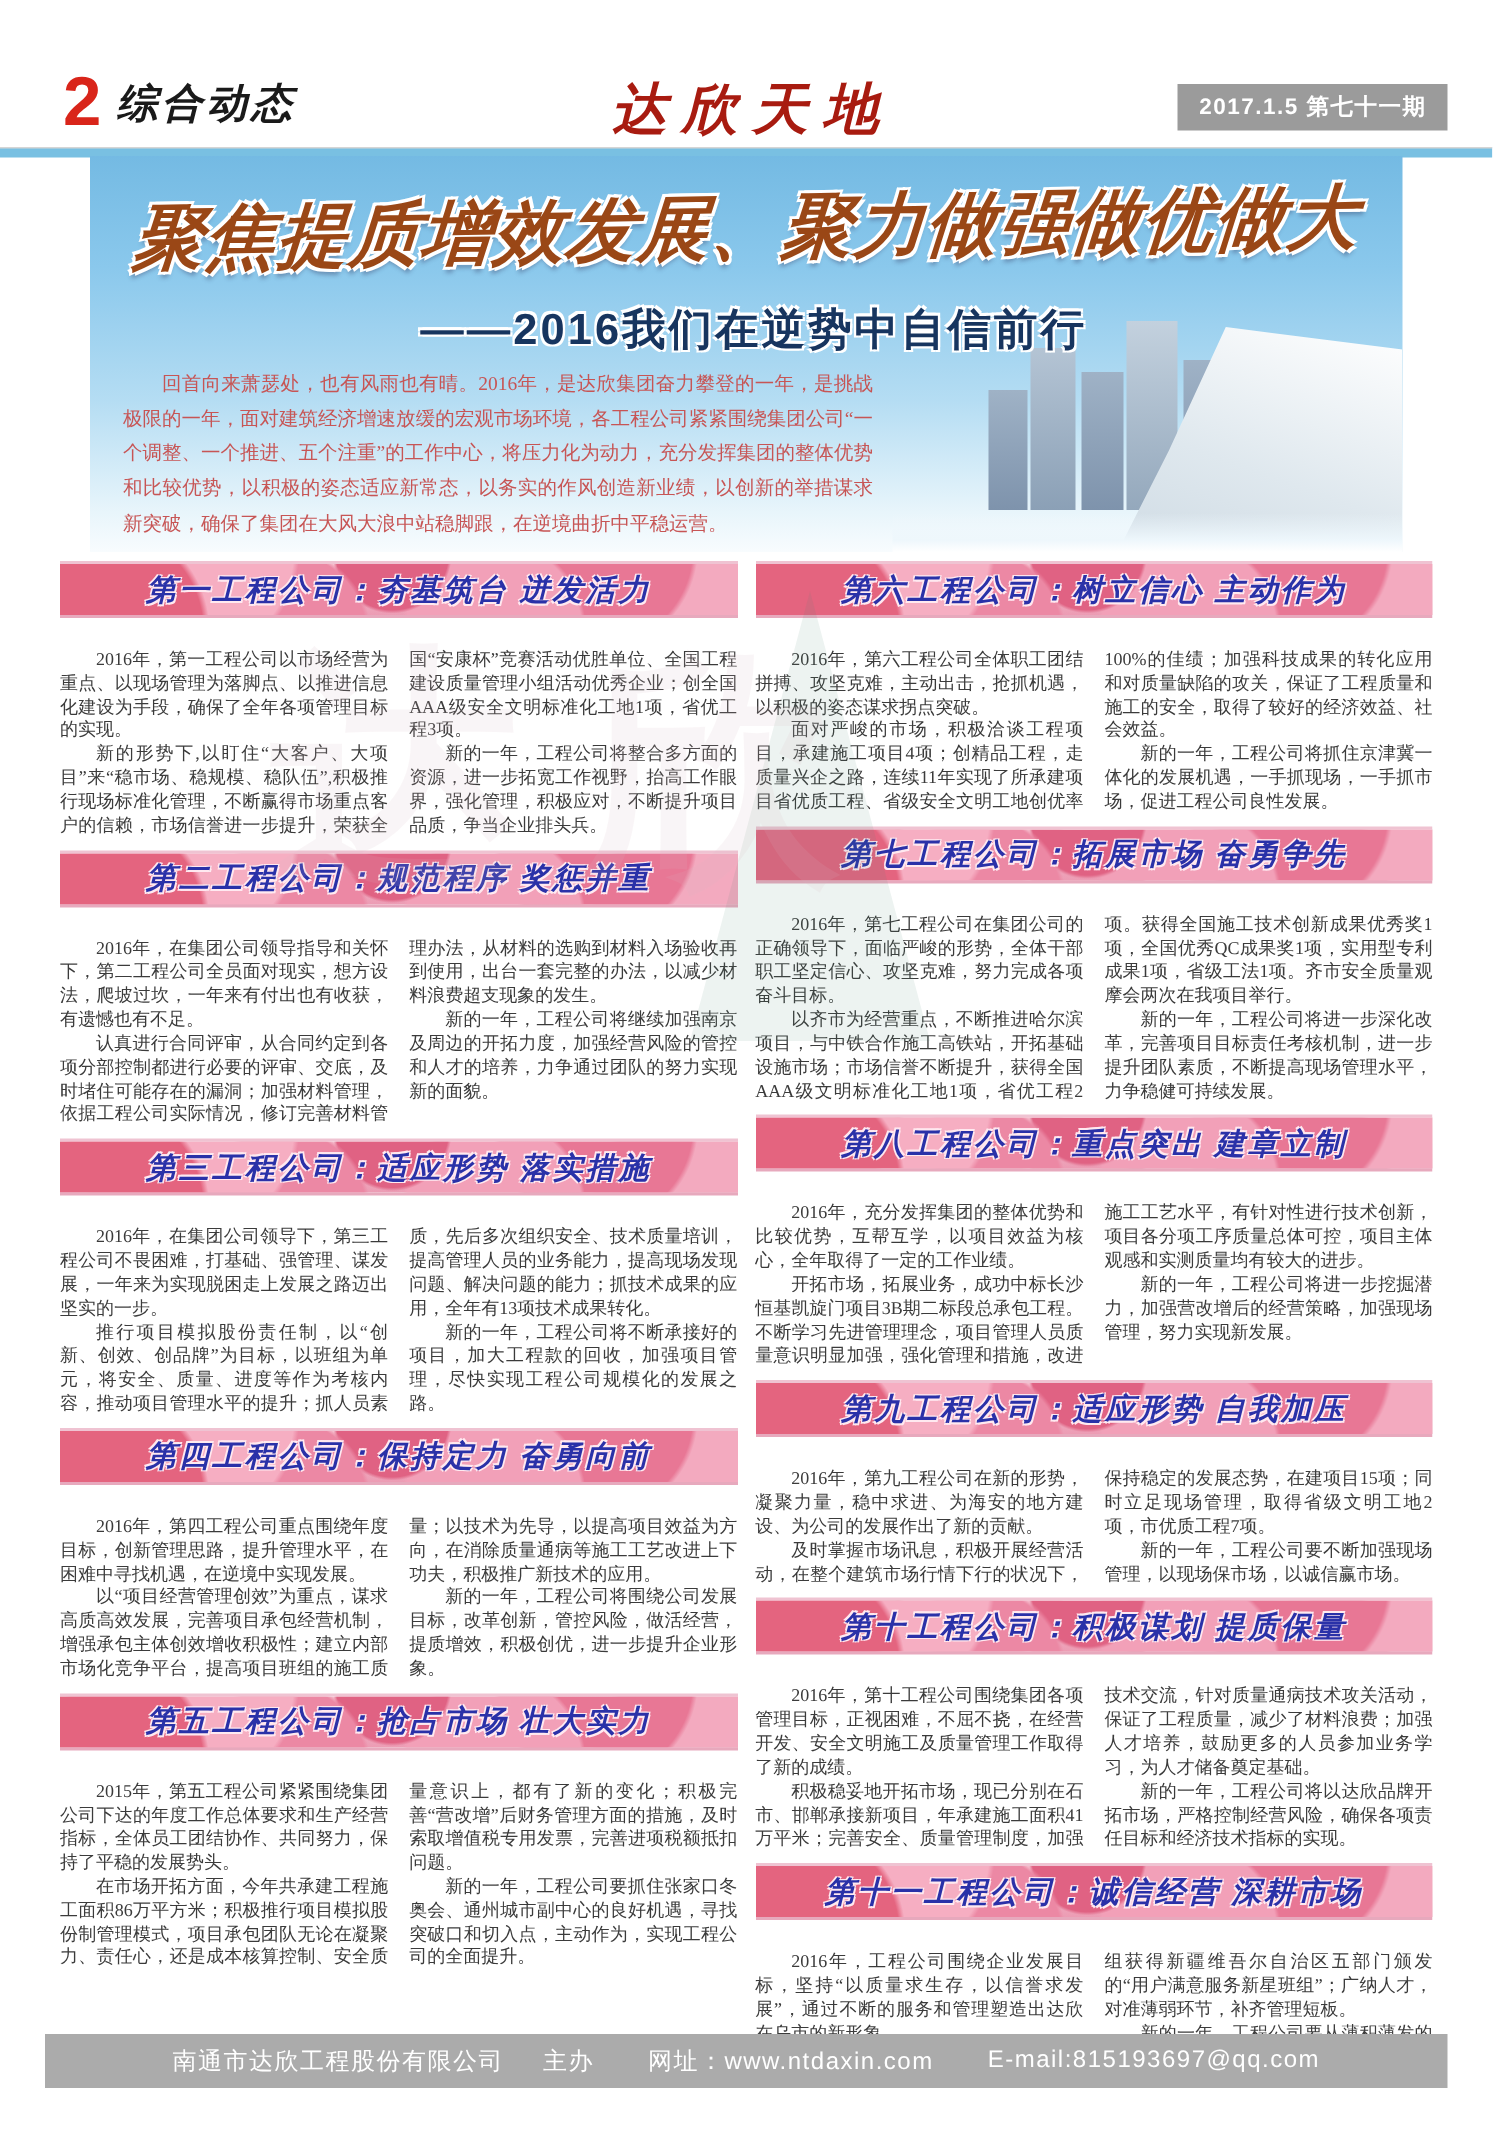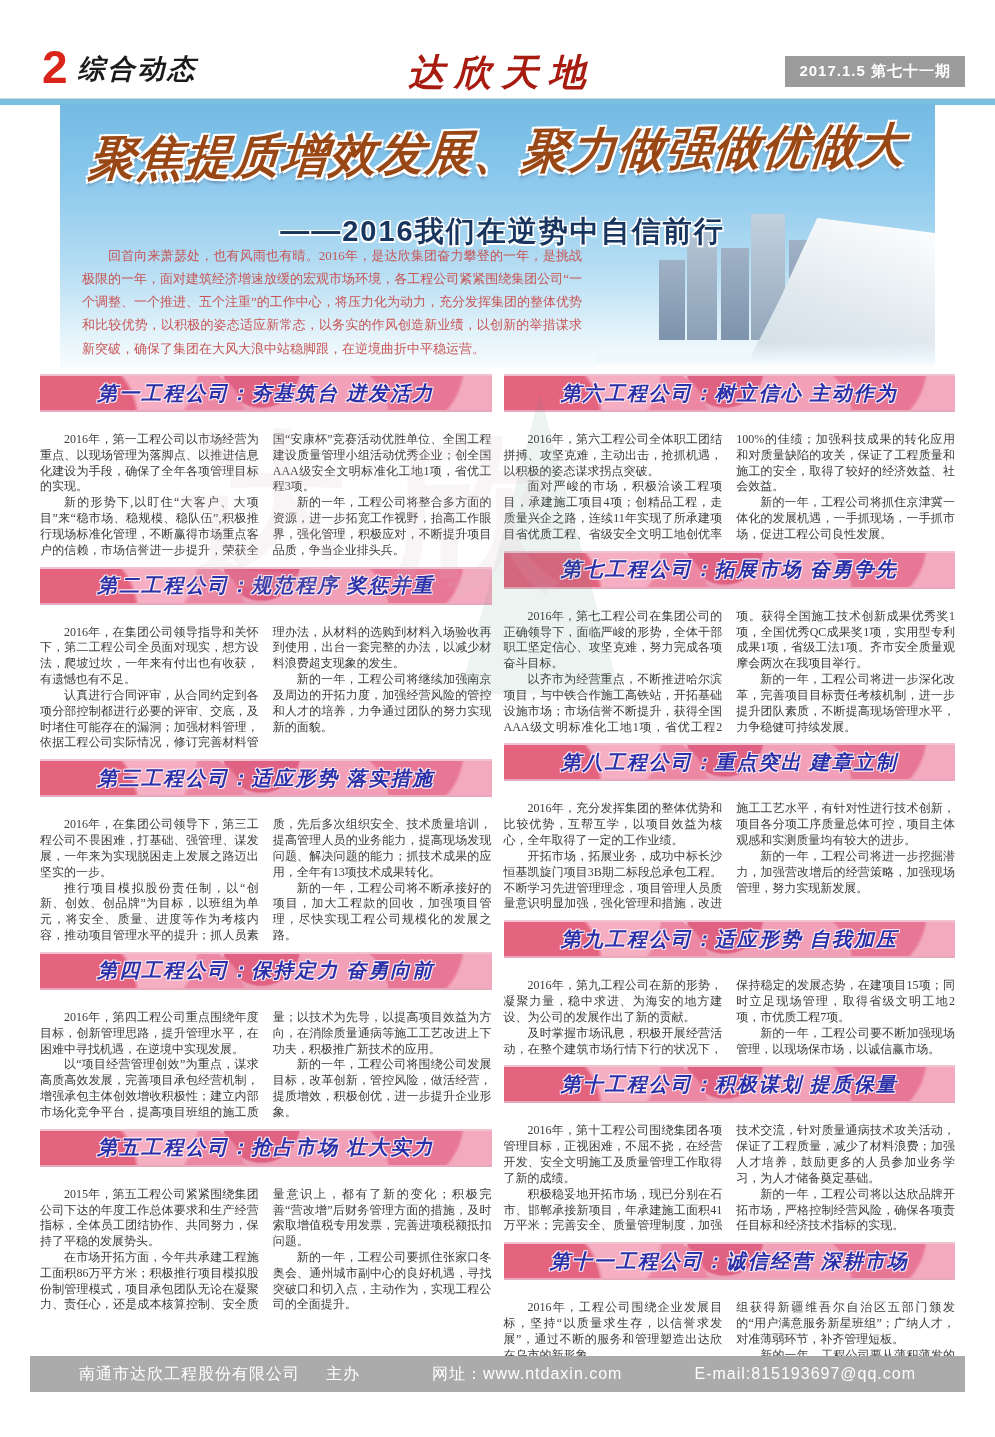--- a/index.html
+++ b/index.html
@@ -26,21 +26,21 @@
   .bld.b2{right:218px;width:30px;height:108px;background:linear-gradient(180deg,#b4c4d4,#8ba0b6);}
   .bld.b3{right:186px;width:28px;height:92px;}
   .bld.b4{right:150px;width:34px;height:126px;background:linear-gradient(180deg,#c3d1de,#94a8bc);}
   .bld.b5{right:120px;width:26px;height:100px;}
   .cliff{position:absolute;right:0;bottom:0;width:190px;height:150px;background:linear-gradient(200deg,#ffffff,#dfe8ee 60%,#cfdbe4);
          clip-path:polygon(38% 0,100% 10%,100% 100%,0 100%,18% 55%);}
   .sea{position:absolute;left:0;right:0;bottom:0;height:26px;background:linear-gradient(180deg,rgba(255,255,255,.0),#eef7fc 70%,#ffffff);}
   .main-title{position:absolute;top:22px;left:0;right:0;margin:0;text-align:center;font-size:47px;line-height:1.1;
         font-weight:900;font-style:italic;color:#9a4716;letter-spacing:1px;transform:skewX(-5deg) rotate(-1deg);
         text-shadow:-2px -2px 0 #fff,2px -2px 0 #fff,-2px 2px 0 #fff,2px 2px 0 #fff,0 4px 3px rgba(40,40,80,.35);}
-  .sub-title{position:absolute;top:92px;left:0;right:0;margin:16px;text-align:center;font-size:29px;font-weight:bold;
+  .sub-title{position:absolute;top:92px;left:0;right:0;margin:4px;text-align:center;font-size:29px;font-weight:bold;
         color:#17355f;letter-spacing:2px;
         text-shadow:-1.5px -1.5px 0 #fff,1.5px -1.5px 0 #fff,-1.5px 1.5px 0 #fff,1.5px 1.5px 0 #fff;padding-left:10px;}
   .intro{position:absolute;top:140px;left:22px;width:500px;margin:0;font-size:13px;line-height:1.78;
         color:#c75555;text-align:justify;text-indent:2em;font-family:"Liberation Serif","DejaVu Serif",serif;}
 
   
   .content{position:absolute;top:374px;left:40px;right:40px;height:982px;display:flex;gap:12px;overflow:hidden;}
   .col{flex:1 1 0;min-width:0;}
   .watermark-logo{position:absolute;left:420px;top:20px;width:0;height:0;opacity:.10;
         border-left:80px solid transparent;border-right:80px solid transparent;border-bottom:300px solid #4a8a7a;}
@@ -60,21 +60,21 @@
        linear-gradient(180deg,#f7c9d6,#ec9cb4);}
   .article-title{font-size:20px;font-weight:bold;font-style:italic;color:#2a31a8;letter-spacing:2px;
      font-family:"Liberation Serif","DejaVu Serif",serif;
      text-shadow:-1px -1px 0 #ffe9f0,1px -1px 0 #ffe9f0,-1px 1px 0 #ffe9f0,1px 1px 0 #ffe9f0;}
   .article-body{column-count:2;column-gap:14px;text-align:justify;color:#3b3b3b;
      font-size:12px;line-height:1.32;font-family:"Liberation Serif","DejaVu Serif",serif;}
   .article-body p{margin:0;text-indent:2em;}
 
   
   .footer-bar{position:absolute;left:30px;right:30px;bottom:45px;height:36px;background:#ababab;
-     display:flex;align-items:center;justify-content:center;gap:72px;color:#fff;font-size:16px;letter-spacing:1px;}
+     display:flex;align-items:center;justify-content:center;gap:36px;color:#fff;font-size:16px;letter-spacing:1px;}
   .footer-bar .grp{display:flex;gap:26px;}
 </style>
 </head>
 <body>
 
 <div class="page">
 
   <header class="hdr">
     <div class="hdr-left">
       <span class="pagenum">2</span>

